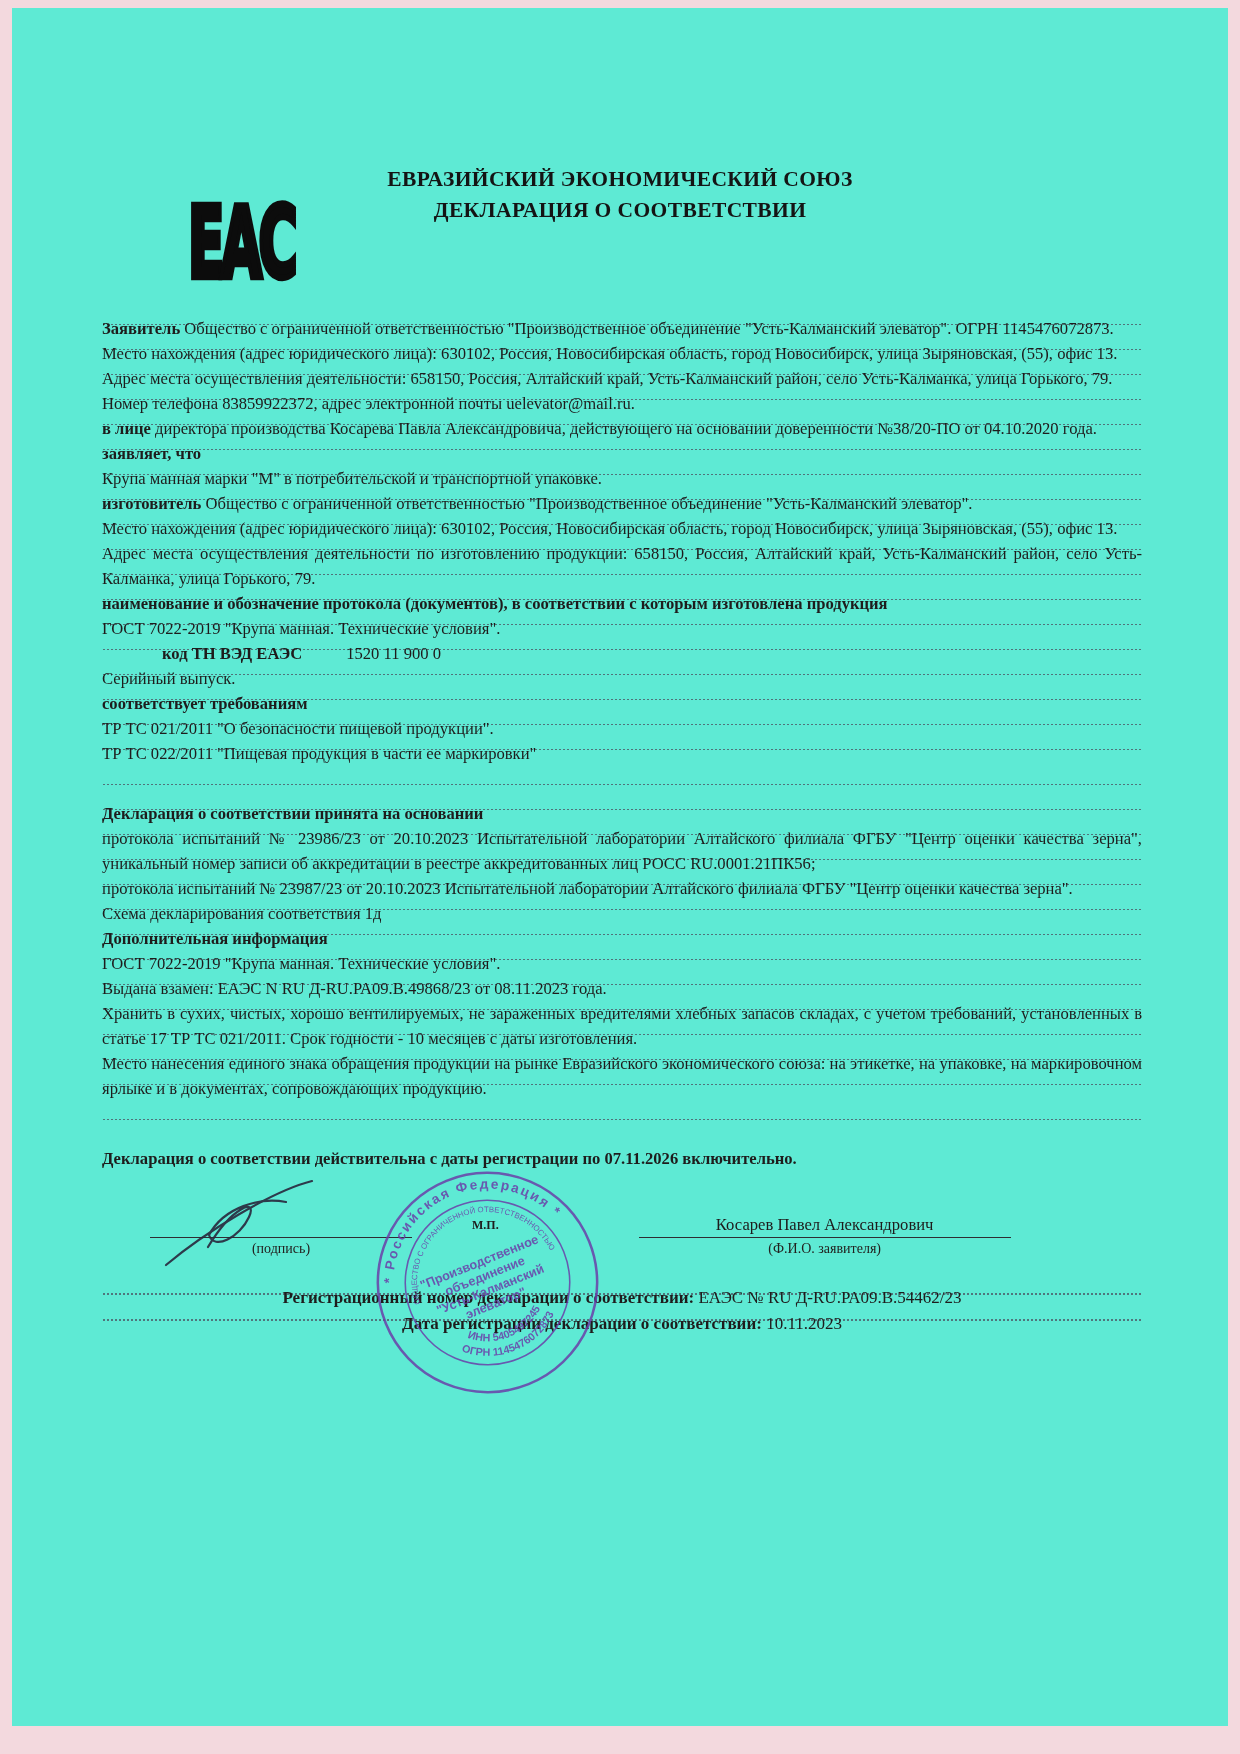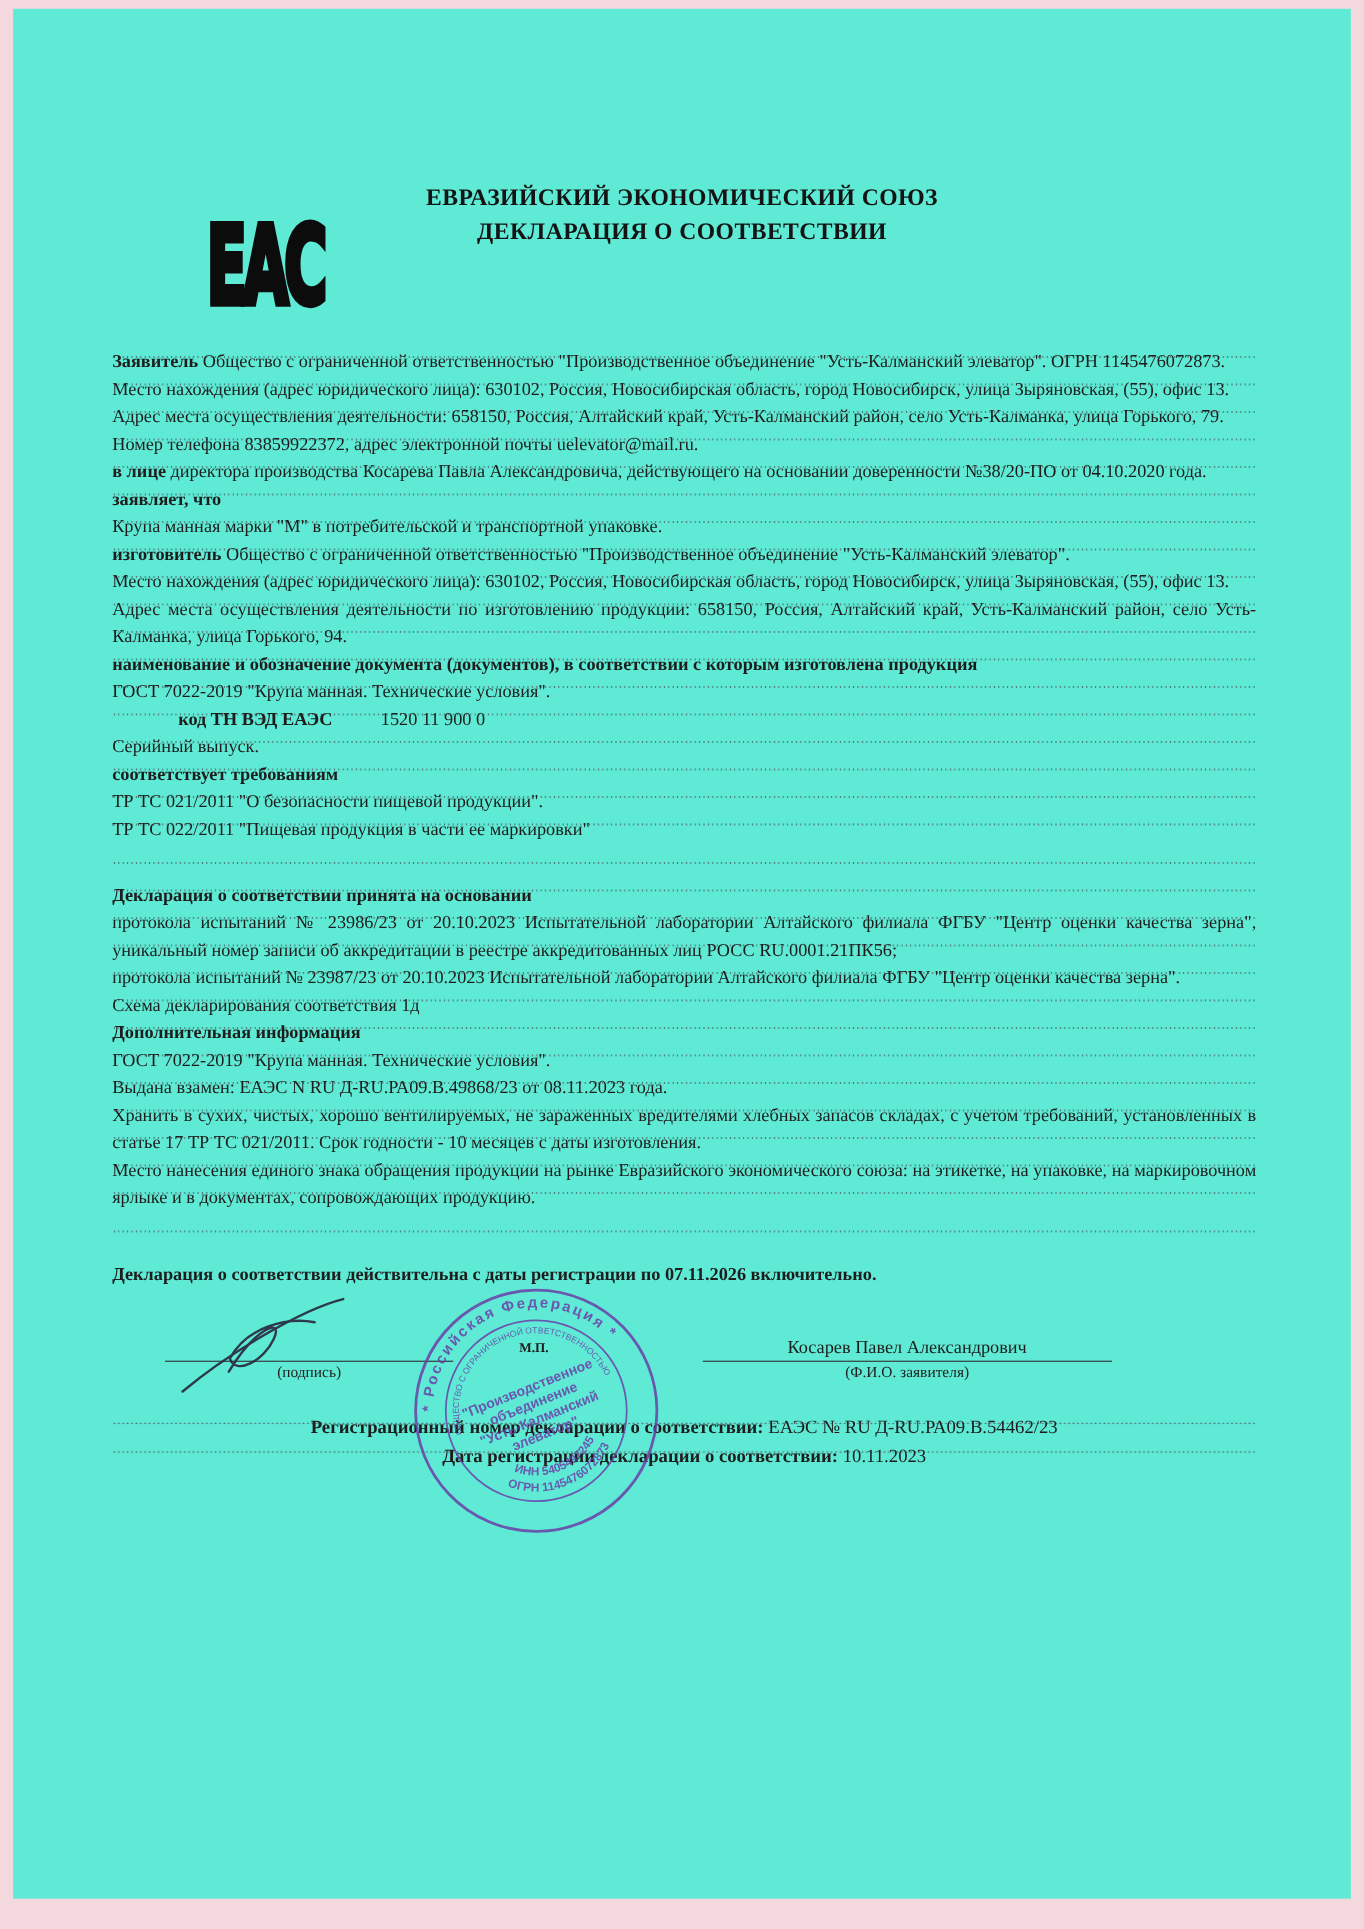--- a/index.html
+++ b/index.html
@@ -89,22 +89,22 @@
   <div class="body">
     <p class="p dotted"><span class="b">Заявитель </span><span>Общество с ограниченной ответственностью "Производственное объединение "Усть-Калманский элеватор". ОГРН 1145476072873.</span></p>
     <p class="p dotted"><span>Место нахождения (адрес юридического лица): 630102, Россия, Новосибирская область, город Новосибирск, улица Зыряновская, (55), офис 13.</span></p>
     <p class="p dotted"><span>Адрес места осуществления деятельности: 658150, Россия, Алтайский край, Усть-Калманский район, село Усть-Калманка, улица Горького, 79.</span></p>
     <p class="p dotted"><span>Номер телефона 83859922372, адрес электронной почты uelevator@mail.ru.</span></p>
     <p class="p dotted"><span class="b">в лице </span><span>директора производства Косарева Павла Александровича, действующего на основании доверенности №38/20-ПО от 04.10.2020 года.</span></p>
     <p class="p dotted"><span class="b">заявляет, что</span></p>
     <p class="p dotted"><span>Крупа манная марки "М" в потребительской и транспортной упаковке.</span></p>
     <p class="p dotted"><span class="b">изготовитель </span><span>Общество с ограниченной ответственностью "Производственное объединение "Усть-Калманский элеватор".</span></p>
     <p class="p dotted"><span>Место нахождения (адрес юридического лица): 630102, Россия, Новосибирская область, город Новосибирск, улица Зыряновская, (55), офис 13.</span></p>
-    <p class="p dotted"><span>Адрес места осуществления деятельности по изготовлению продукции: 658150, Россия, Алтайский край, Усть-Калманский район, село Усть-Калманка, улица Горького, 94.</span></p>
-    <p class="p dotted"><span class="b">наименование и обозначение документа (документов), в соответствии с которым изготовлена продукция</span></p>
+    <p class="p dotted"><span>Адрес места осуществления деятельности по изготовлению продукции: 658150, Россия, Алтайский край, Усть-Калманский район, село Усть-Калманка, улица Горького, 79.</span></p>
+    <p class="p dotted"><span class="b">наименование и обозначение протокола (документов), в соответствии с которым изготовлена продукция</span></p>
     <p class="p dotted"><span>ГОСТ 7022-2019 "Крупа манная. Технические условия".</span></p>
     <p class="p dotted tnved"><span class="b">код ТН ВЭД ЕАЭС</span><span class="t">1520 11 900 0</span></p>
     <p class="p dotted"><span>Серийный выпуск.</span></p>
     <p class="p dotted"><span class="b">соответствует требованиям</span></p>
     <p class="p dotted"><span>ТР ТС 021/2011 "О безопасности пищевой продукции".</span></p>
     <p class="p dotted"><span>ТР ТС 022/2011 "Пищевая продукция в части ее маркировки"</span></p>
 
     <p class="p dotted spacer"></p>
 
     <p class="p dotted"><span class="b">Декларация о соответствии принята на основании</span></p>

